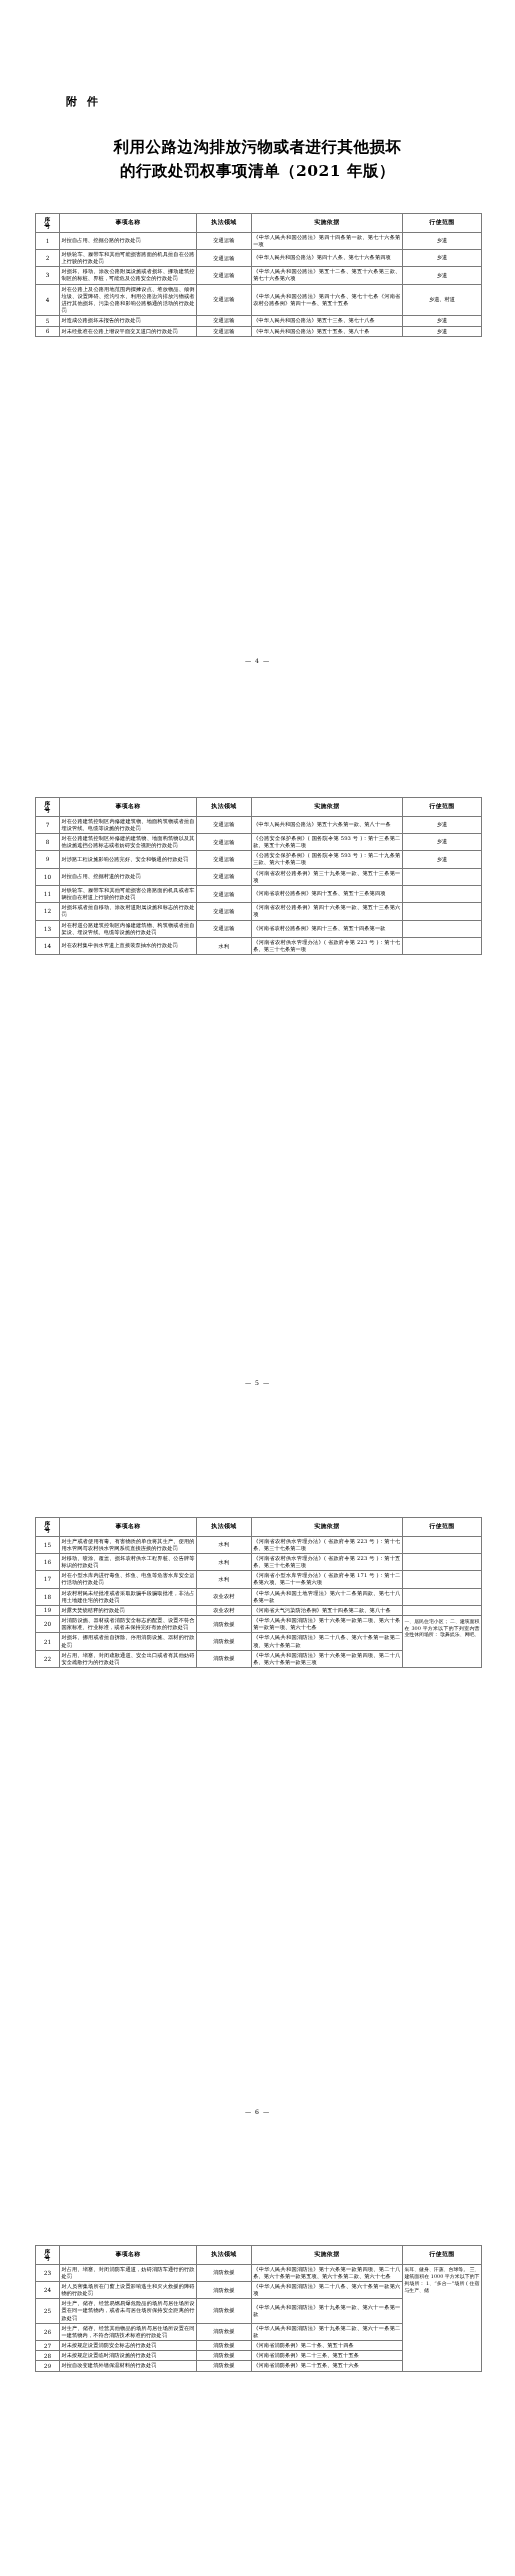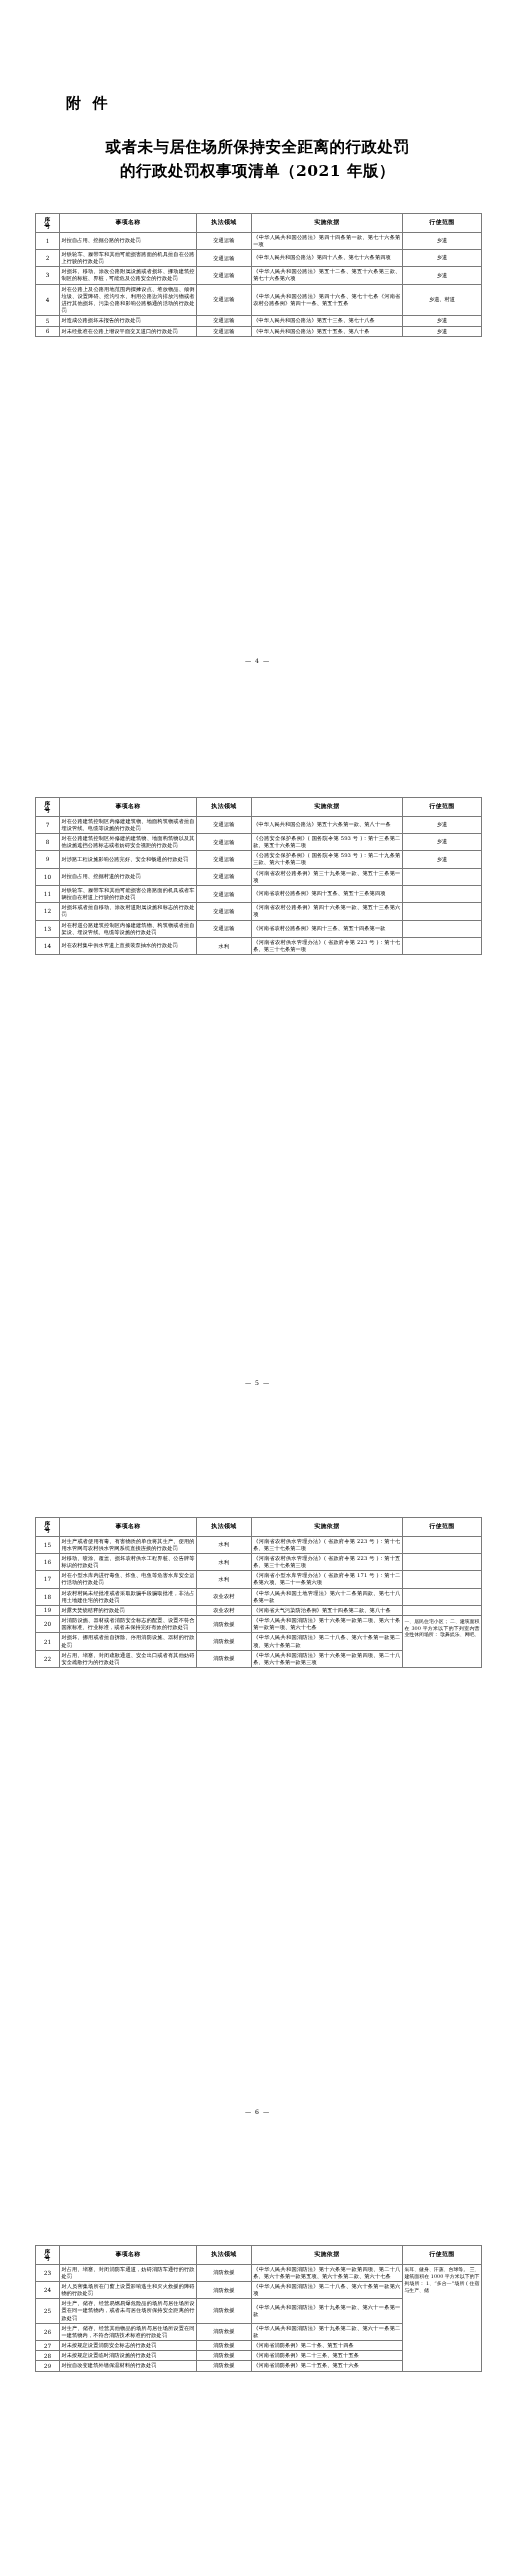--- a/index.html
+++ b/index.html
@@ -19,21 +19,21 @@
     box-sizing: border-box;
     padding: 0 0 0 0;
     page-break-after: always;
   }
   
   .page-1 { height: 727px; }
   .attachment-label {
     position: absolute;
     left: 66px;
     top: 94px;
-    font-size: 15px;
+    font-size: 11px;
     font-weight: bold;
     letter-spacing: 3.1px;
     font-family: "DejaVu Sans", "Liberation Sans", sans-serif;
   }
   .doc-title {
     position: absolute;
     left: 72px;
     right: 72px;
     top: 135px;
     text-align: center;
@@ -129,21 +129,21 @@
   }
 </style>
 </head>
 <body>
 
 <div class="page page-1">
 
   <div class="attachment-label">附 件</div>
 
   <div class="doc-title">
-    <div>或者未与居住场所保持安全距离的行政处罚</div>
+    <div>利用公路边沟排放污物或者进行其他损坏</div>
     <div>的行政处罚权事项清单（2021 年版）</div>
   </div>
 
   <div class="tbl-wrap" style="top:213px;">
     <table class="lst">
       <colgroup>
         <col style="width:20.6px">
           <col style="width:118px">
           <col style="width:47px">
         <col style="width:130px">

